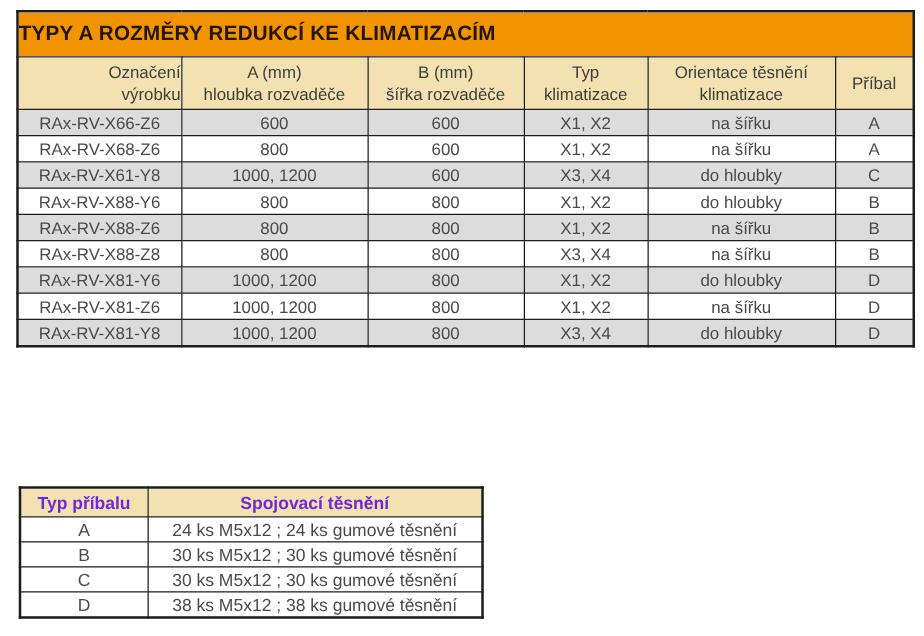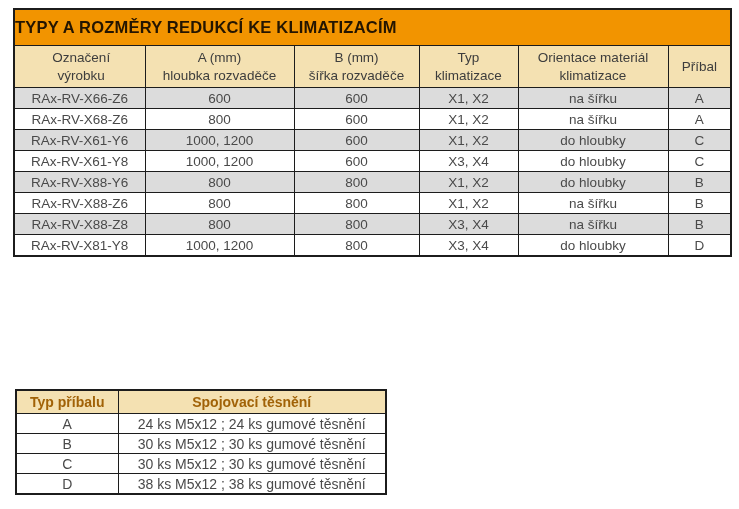--- a/index.html
+++ b/index.html
@@ -49,21 +49,21 @@
     color: #3d3d3d;
     font-weight: normal;
     font-size: 13.5px;
     line-height: 1.3;
     height: 41px;
     text-align: center;
     white-space: pre-line;
     vertical-align: middle;
   }
   .main-table thead th.hdr.first {
-    text-align: center;
+    text-align: right;
     padding-left: 3px;
   }
   .main-table tbody td {
     height: 20px;
     font-size: 13.5px;
     color: #4a4a4a;
     text-align: center;
     vertical-align: middle;
   }
   .main-table tbody tr:nth-child(odd)  { background: #dcdcdc; }
@@ -78,21 +78,21 @@
     border: 2px solid #1c1c1c;
     background: #ffffff;
   }
   .acc-table td, .acc-table th {
     border: 1px solid #1c1c1c;
     padding: 0;
     overflow: hidden;
   }
   .acc-table thead th {
     background: #f4e1b2;
-    color: #a16207;
+    color: #6d28d9;
     font-weight: bold;
     font-size: 14px;
     height: 22px;
     text-align: center;
     vertical-align: middle;
   }
   .acc-table tbody td {
     height: 19px;
     font-size: 14px;
     color: #4a4a4a;
@@ -118,21 +118,21 @@
     </tr>
     <tr>
       <th class="hdr first">Označení
 výrobku</th>
       <th class="hdr">A (mm)
 hloubka rozvaděče</th>
       <th class="hdr">B (mm)
 šířka rozvaděče</th>
       <th class="hdr">Typ
 klimatizace</th>
-      <th class="hdr">Orientace materiál
+      <th class="hdr">Orientace těsnění
 klimatizace</th>
       <th class="hdr">Příbal</th>
     </tr>
   </thead>
   <tbody>
     <tr>
       <td>RAx-RV-X66-Z6</td>
       <td>600</td>
       <td>600</td>
       <td>X1, X2</td>
@@ -141,58 +141,66 @@
     </tr>
     <tr>
       <td>RAx-RV-X68-Z6</td>
       <td>800</td>
       <td>600</td>
       <td>X1, X2</td>
       <td>na šířku</td>
       <td>A</td>
     </tr>
     <tr>
-      <td>RAx-RV-X61-Y6</td>
-      <td>1000, 1200</td>
-      <td>600</td>
-      <td>X1, X2</td>
+      <td>RAx-RV-X61-Y8</td>
+      <td>1000, 1200</td>
+      <td>600</td>
+      <td>X3, X4</td>
       <td>do hloubky</td>
       <td>C</td>
     </tr>
     <tr>
-      <td>RAx-RV-X61-Y8</td>
-      <td>1000, 1200</td>
-      <td>600</td>
+      <td>RAx-RV-X88-Y6</td>
+      <td>800</td>
+      <td>800</td>
+      <td>X1, X2</td>
+      <td>do hloubky</td>
+      <td>B</td>
+    </tr>
+    <tr>
+      <td>RAx-RV-X88-Z6</td>
+      <td>800</td>
+      <td>800</td>
+      <td>X1, X2</td>
+      <td>na šířku</td>
+      <td>B</td>
+    </tr>
+    <tr>
+      <td>RAx-RV-X88-Z8</td>
+      <td>800</td>
+      <td>800</td>
       <td>X3, X4</td>
-      <td>do hloubky</td>
-      <td>C</td>
-    </tr>
-    <tr>
-      <td>RAx-RV-X88-Y6</td>
-      <td>800</td>
-      <td>800</td>
-      <td>X1, X2</td>
-      <td>do hloubky</td>
-      <td>B</td>
-    </tr>
-    <tr>
-      <td>RAx-RV-X88-Z6</td>
-      <td>800</td>
-      <td>800</td>
-      <td>X1, X2</td>
-      <td>na šířku</td>
-      <td>B</td>
-    </tr>
-    <tr>
-      <td>RAx-RV-X88-Z8</td>
-      <td>800</td>
-      <td>800</td>
-      <td>X3, X4</td>
-      <td>na šířku</td>
-      <td>B</td>
+      <td>na šířku</td>
+      <td>B</td>
+    </tr>
+    <tr>
+      <td>RAx-RV-X81-Y6</td>
+      <td>1000, 1200</td>
+      <td>800</td>
+      <td>X1, X2</td>
+      <td>do hloubky</td>
+      <td>D</td>
+    </tr>
+    <tr>
+      <td>RAx-RV-X81-Z6</td>
+      <td>1000, 1200</td>
+      <td>800</td>
+      <td>X1, X2</td>
+      <td>na šířku</td>
+      <td>D</td>
     </tr>
     <tr>
       <td>RAx-RV-X81-Y8</td>
       <td>1000, 1200</td>
       <td>800</td>
       <td>X3, X4</td>
       <td>do hloubky</td>
       <td>D</td>
     </tr>
   </tbody>

